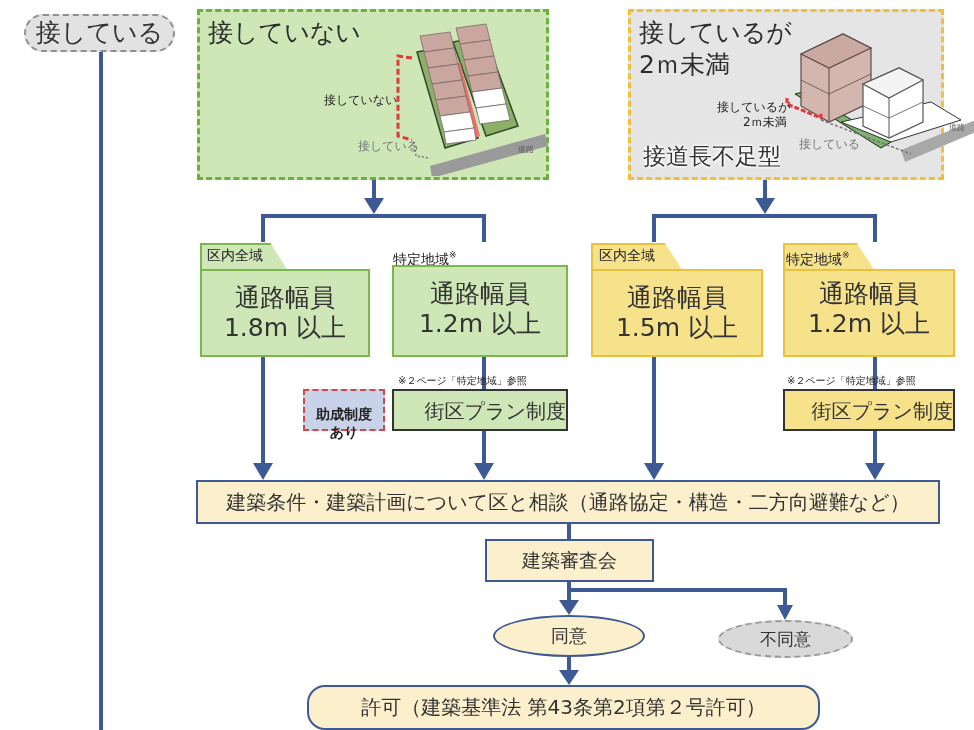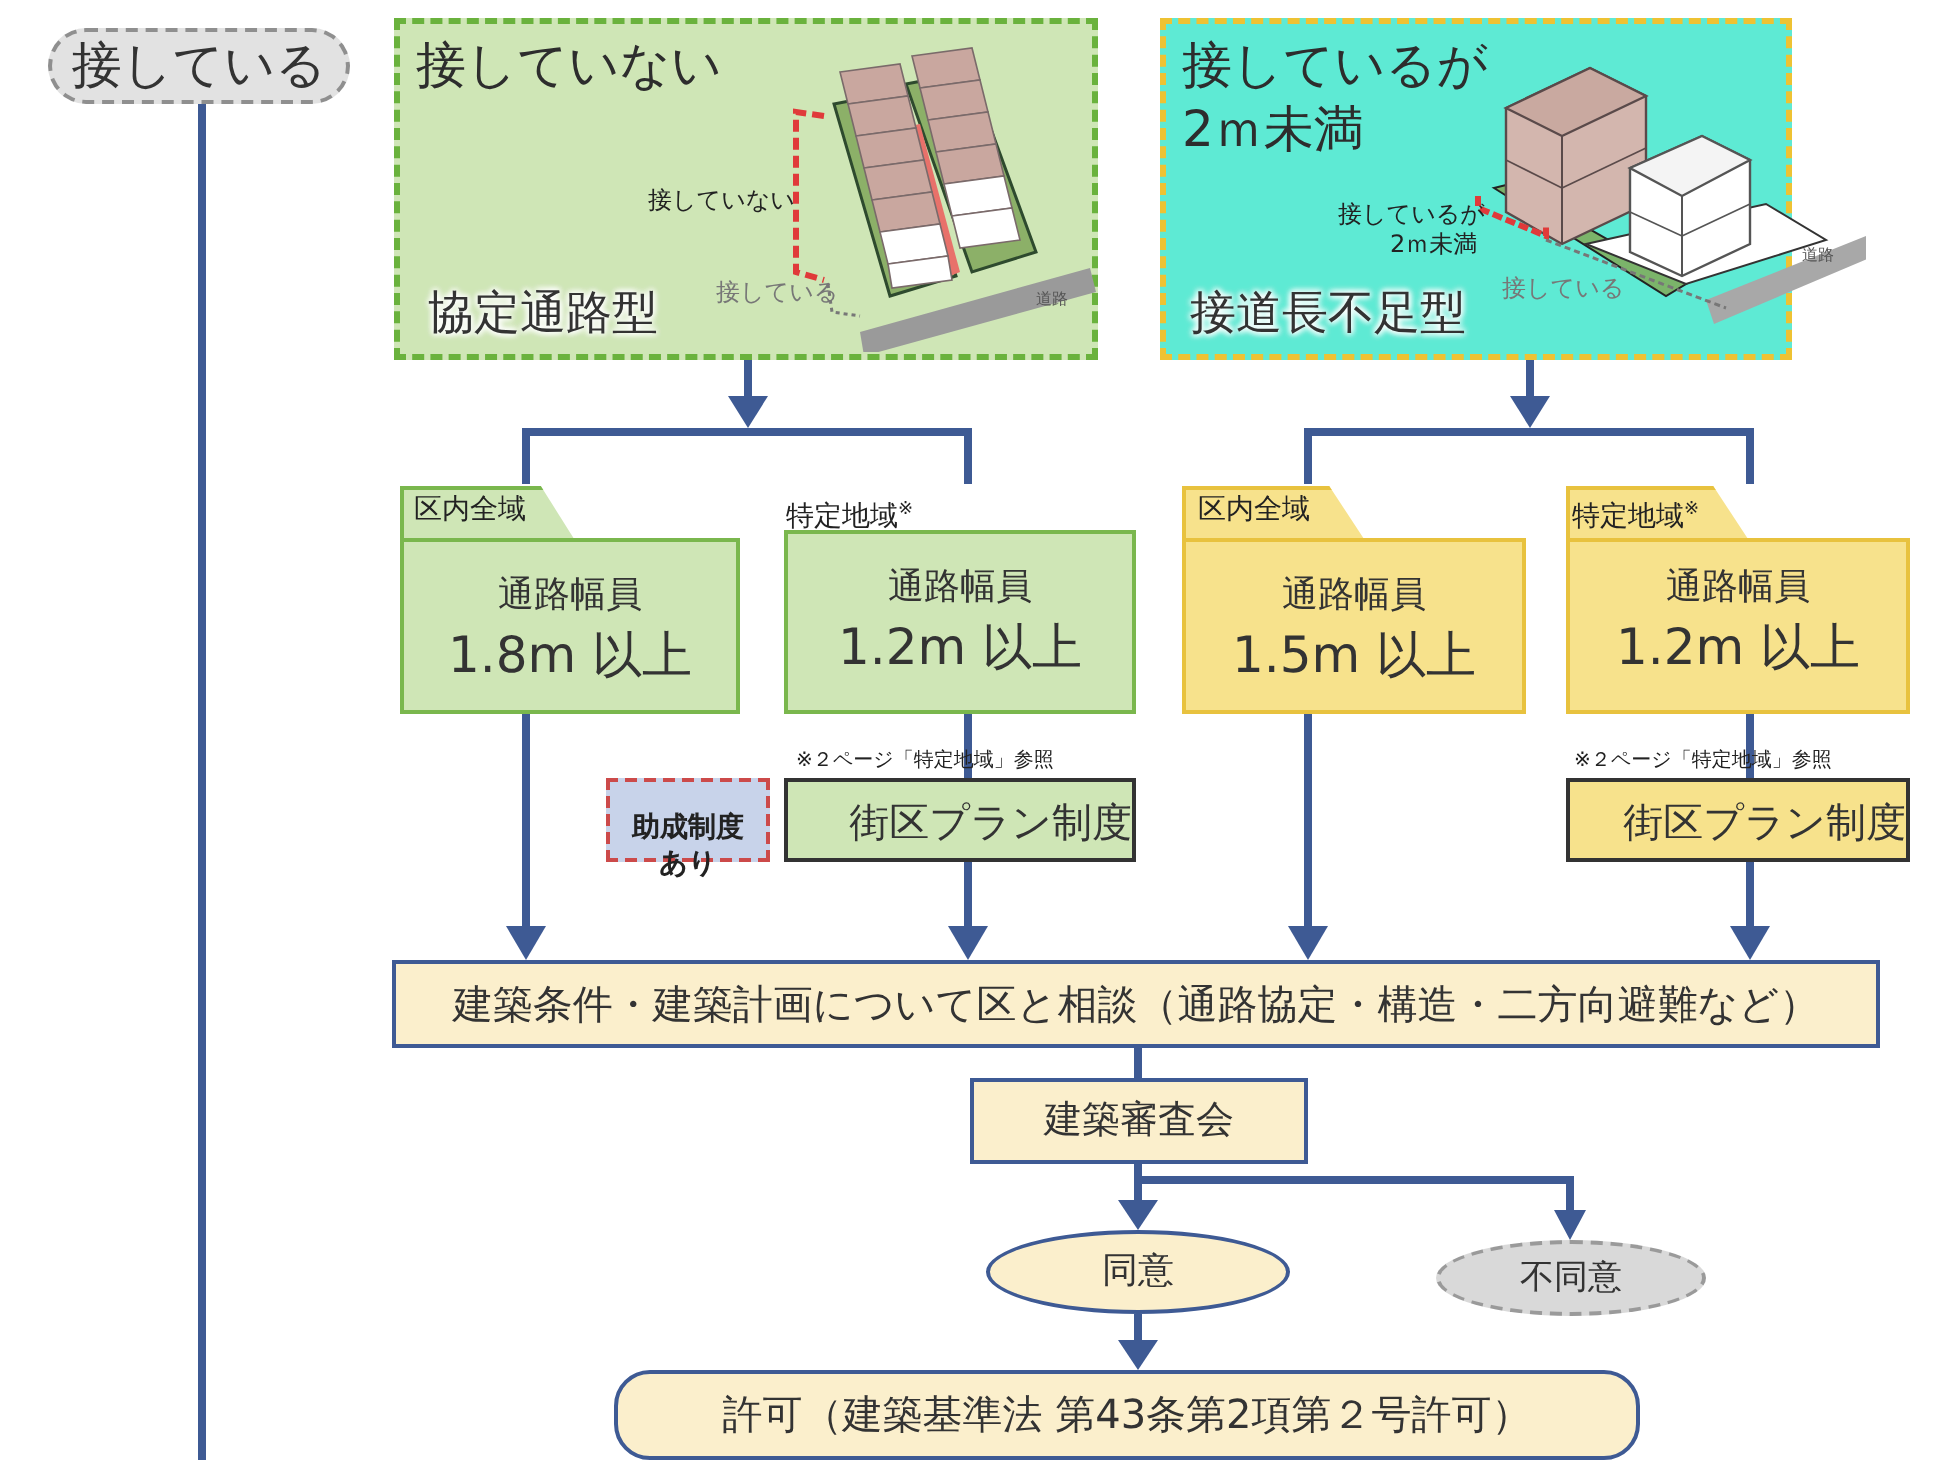--- a/index.html
+++ b/index.html
@@ -20,36 +20,36 @@
       border: 2px dashed #8f8f8f; border-radius: 19px;
       background: #e2e2e2;
       font-size: 25px; line-height: 34px; text-align: center; color: #333;
     }
 
     
     .panel {
       border: 3px dashed; 
     }
     #panel-green { left: 197px; top: 9px; width: 352px; height: 171px; background: #cfe6b6; border-color: #6ab23d; }
-    #panel-yellow { left: 580px; top: 9px; width: 316px; height: 171px; background: #5eead4; border-color: #eec233; }
+    #panel-yellow { left: 628px; top: 9px; width: 316px; height: 171px; background: #e5e5e5; border-color: #eec233; }
     .panel-title { font-size: 25px; line-height: 30px; color: #2d2d2d; }
     .panel-type {
       font-size: 23px; color: #333; background: rgba(255,255,255,0.0);
       text-shadow: 0 0 3px #fff, 0 0 3px #fff, 0 0 3px #fff, 0 0 4px #fff;
     }
     .ill-label { font-size: 12px; color: #222; white-space: nowrap; }
     .ill-label-gray { font-size: 12px; color: #777; white-space: nowrap; }
 
     
     .req {
       border: 2px solid; text-align: center; color: #333;
     }
     .req-green { background: #cfe6b6; border-color: #7ab74d; }
     .req-yellow { background: #f7e28c; border-color: #e8c23e; }
-    .req-l1 { font-size: 18px; line-height: 30px; text-align: center; }
+    .req-l1 { font-size: 25px; line-height: 30px; text-align: center; }
     .req-l2 { font-size: 25px; line-height: 30px; }
     .req-note { font-size: 10px; line-height: 12px; color: #222; white-space: nowrap; margin-top: 36px; }
 
     .tab-label { font-size: 14px; color: #222; white-space: nowrap; line-height: 18px; }
     .tab { border: 2px solid; border-bottom: none; }
 
     .plan-box {
       border: 2px solid; font-size: 20px; text-align: right; line-height: 40px; color: #333;
     }
 
@@ -118,21 +118,20 @@
     <polygon points="559,670 579,670 569,685"></polygon>
   </g>
 </svg>
 
 <div id="pill-left" class="abs">
   <span>接している</span>
 </div>
 
 <div id="panel-green" class="abs panel">
   <div class="abs panel-title" style="left:8px; top:6px;">接していない</div>
-  <div class="abs panel-type" style="left:14px; top:129px;">協定通路型</div>
 
   <svg class="abs" style="left:190px; top:4px;" width="160" height="160" viewBox="0 0 160 160">
 
     <polygon points="40,150 155,118 158,130 42,162" fill="#9a9a9a"></polygon>
 
     <polygon points="27,36 58,30 88,122 55,132" fill="#8cb068" stroke="#2e4a2e" stroke-width="1.5"></polygon>
     <polygon points="63,26 95,20 128,110 96,120" fill="#8cb068" stroke="#2e4a2e" stroke-width="1.5"></polygon>
 
     <polygon points="60,48 70,46 90,120 80,124" fill="#e8716a"></polygon>
 

